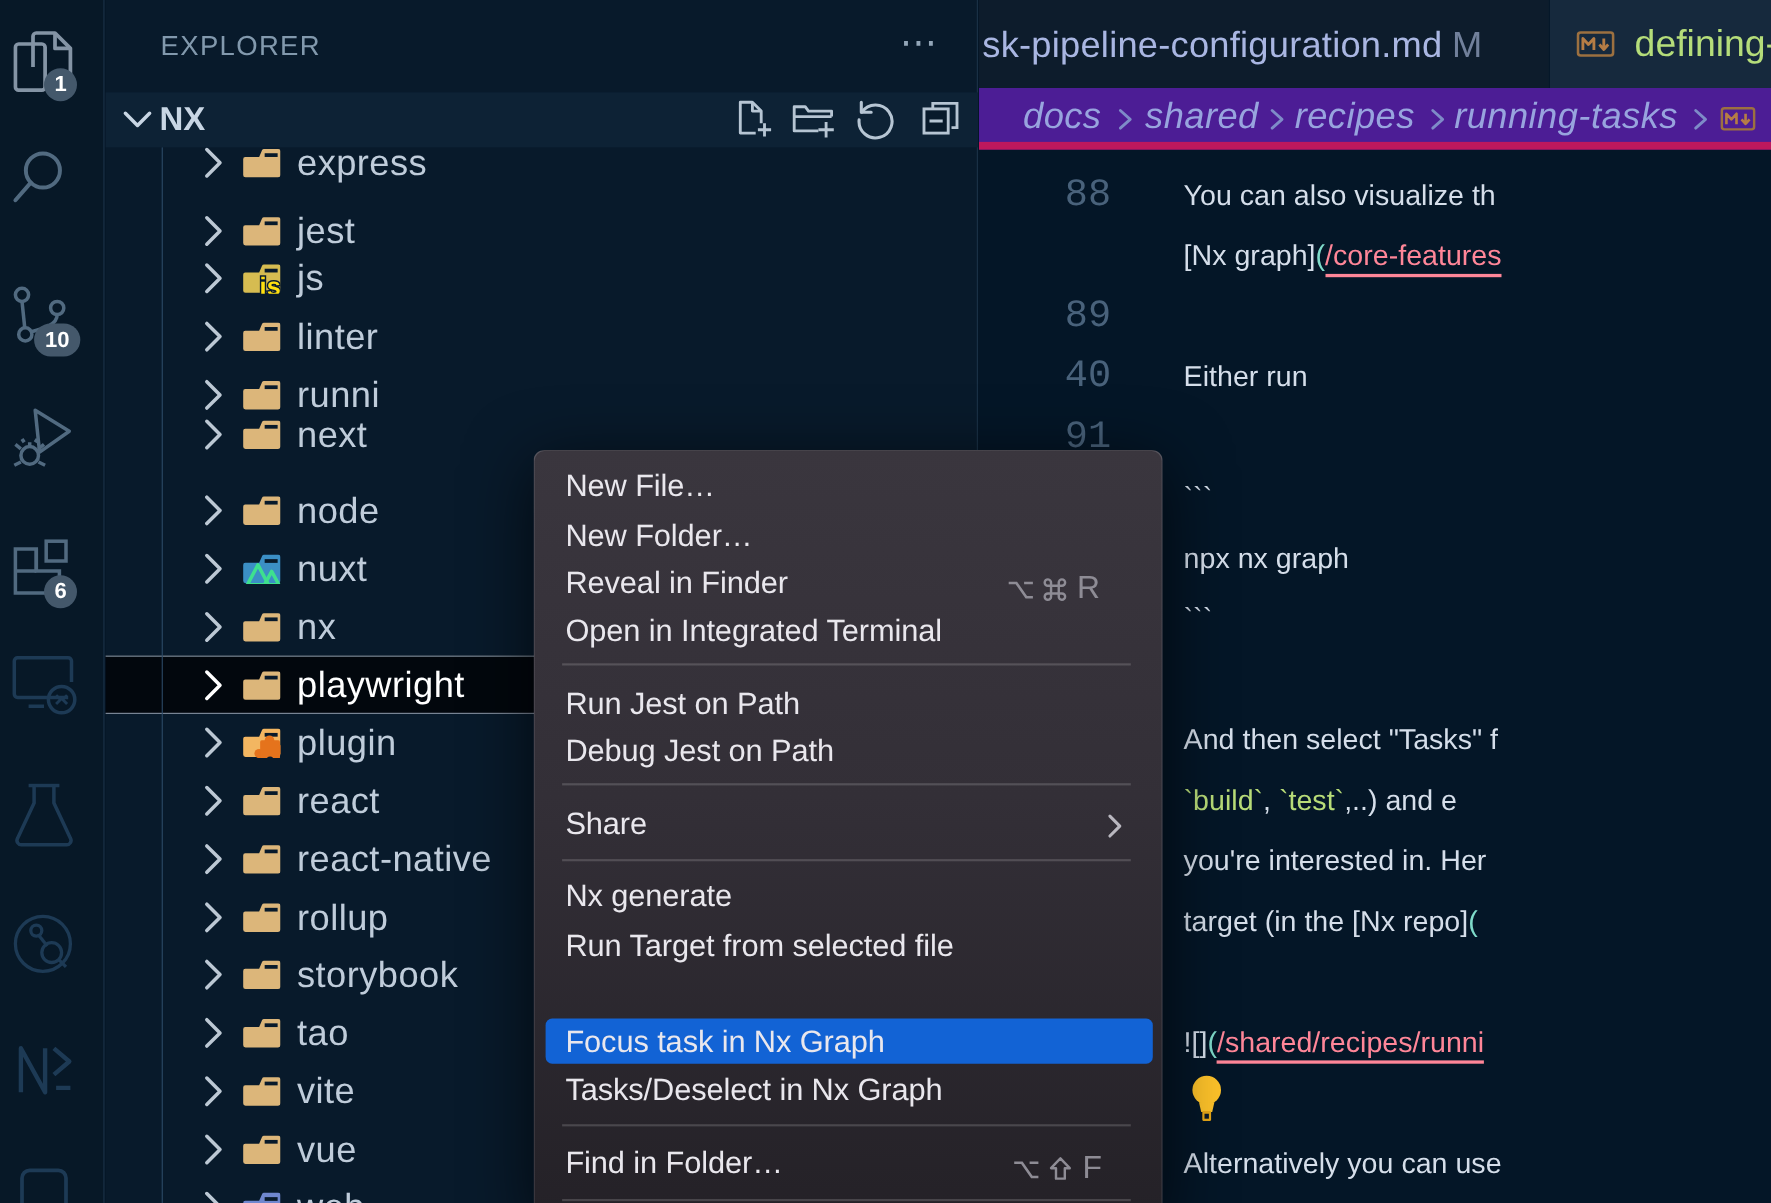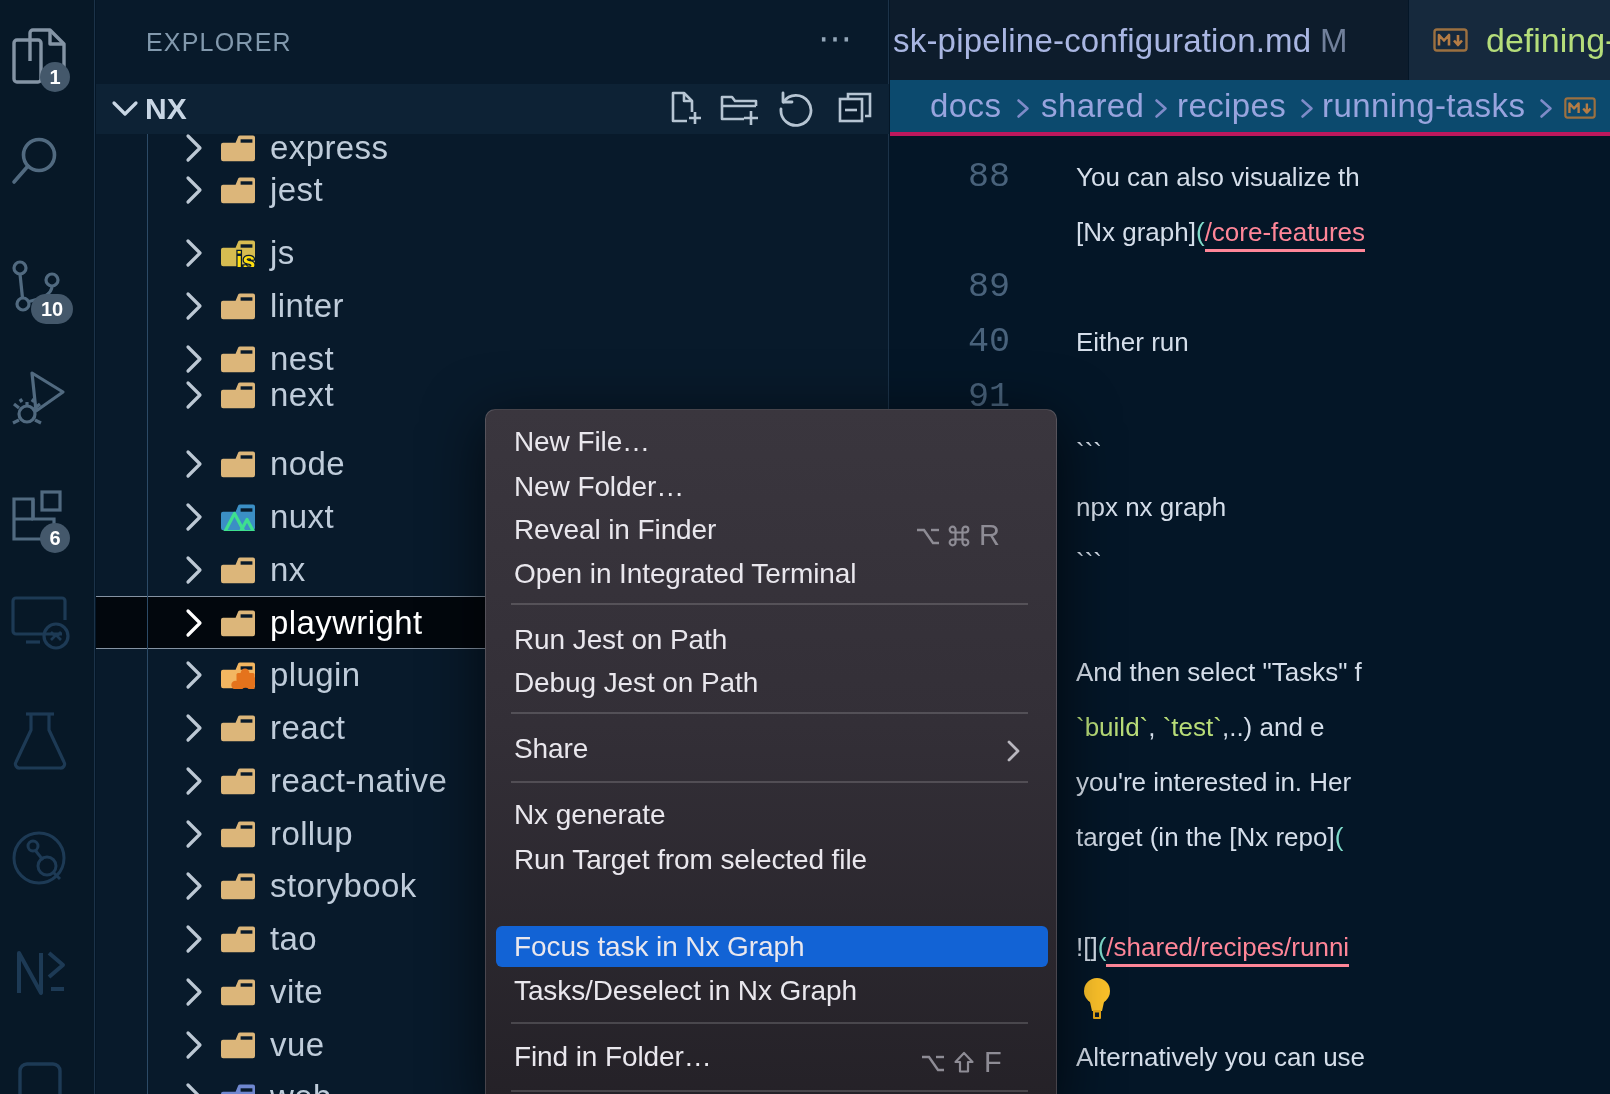--- a/index.html
+++ b/index.html
@@ -22,21 +22,21 @@
   .ficon { position:absolute; left:125px; top:50%; transform:translateY(-50%); }
   #guide { left:51px; top:134px; width:1px; height:960px; background:#2c4a66; z-index:2; }
   #selrow { left:0; top:596px; width:793px; height:53px; background:#02070d; border-top:1px solid #8593a3; border-bottom:1px solid #8593a3; }
   
   #editor { left:890px; top:0; width:720px; height:1094px; background:#041627; }
   #tabbar { left:0; top:0; width:720px; height:80px; background:#0d1c2c; }
   #tab2 { left:518px; top:0; width:202px; height:80px; background:#16293d; border-left:1px solid #041627; }
   #tab1text { left:3px; top:22px; font-size:33px; letter-spacing:0.2px; color:#a9b6e2; white-space:pre; }
   #tab1m { left:430px; top:22px; font-size:33px; color:#71809b; }
   #tab2text { left:596px; top:21px; font-size:34px; color:#b5dd7a; white-space:pre; }
-  #crumbs { left:0; top:80px; width:720px; height:56px; background:#0c4a6e; border-bottom:4px solid #be185d; }
+  #crumbs { left:0; top:80px; width:720px; height:56px; background:#4c1d95; border-bottom:7px solid #be185d;font-style:italic; }
   .crumb { position:absolute; top:50%; transform:translateY(-50%); font-size:33px; letter-spacing:0.4px; color:#98a4de; white-space:pre; }
   
   .cl { position:absolute; left:186px; font-family:Liberation Sans, sans-serif; font-size:26px; line-height:55px; height:55px; color:#d5deea; white-space:pre; }
   .ln { position:absolute; font-family:"Liberation Mono", monospace; font-size:35.1px; line-height:55px; height:55px; color:#49627b; white-space:pre; }
   .pink { color:#ff8698; }
   .teal { color:#7fdbca; }
   .green { color:#b8dc78; }
   .ul { border-bottom:3px solid #ff8698; padding-bottom:2px; }
   
   #menu { left:485px; top:409px; width:572px; height:700px; border-radius:10px 10px 0 0;
@@ -232,21 +232,21 @@
   <div class="treerow" style="top:121px">
         <svg class="chev" width="20" height="32" viewBox="0 0 20 32">
           <path d="M4 4 L16 16 L4 28" fill="none" stroke="#bcc8d4" stroke-width="3.2" stroke-linecap="round" stroke-linejoin="round"></path>
         </svg>
         <svg class="ficon" width="34" height="28" viewBox="0 0 34 28">
           <path d="M0 25 V10.7 Q0 8.7 2 8.7 H14.6 L17.2 2.6 Q17.7 1.4 19 1.4 H32 Q34 1.4 34 3.4 V25 Q34 27.2 31.8 27.2 H2.2 Q0 27.2 0 25 Z" fill="#dcb67a"></path>
           <rect x="19.6" y="5.3" width="11.8" height="3.4" fill="#081a2b"></rect>
         </svg>
         <div class="rowlabel">express</div>
       </div>
-  <div class="treerow" style="top:163px">
+  <div class="treerow" style="top:183px">
         <svg class="chev" width="20" height="32" viewBox="0 0 20 32">
           <path d="M4 4 L16 16 L4 28" fill="none" stroke="#bcc8d4" stroke-width="3.2" stroke-linecap="round" stroke-linejoin="round"></path>
         </svg>
         <svg class="ficon" width="34" height="28" viewBox="0 0 34 28">
           <path d="M0 25 V10.7 Q0 8.7 2 8.7 H14.6 L17.2 2.6 Q17.7 1.4 19 1.4 H32 Q34 1.4 34 3.4 V25 Q34 27.2 31.8 27.2 H2.2 Q0 27.2 0 25 Z" fill="#dcb67a"></path>
           <rect x="19.6" y="5.3" width="11.8" height="3.4" fill="#081a2b"></rect>
         </svg>
         <div class="rowlabel">jest</div>
       </div>
   <div class="treerow" style="top:226px">
@@ -271,21 +271,21 @@
         <div class="rowlabel">linter</div>
       </div>
   <div class="treerow" style="top:332px">
         <svg class="chev" width="20" height="32" viewBox="0 0 20 32">
           <path d="M4 4 L16 16 L4 28" fill="none" stroke="#bcc8d4" stroke-width="3.2" stroke-linecap="round" stroke-linejoin="round"></path>
         </svg>
         <svg class="ficon" width="34" height="28" viewBox="0 0 34 28">
           <path d="M0 25 V10.7 Q0 8.7 2 8.7 H14.6 L17.2 2.6 Q17.7 1.4 19 1.4 H32 Q34 1.4 34 3.4 V25 Q34 27.2 31.8 27.2 H2.2 Q0 27.2 0 25 Z" fill="#dcb67a"></path>
           <rect x="19.6" y="5.3" width="11.8" height="3.4" fill="#081a2b"></rect>
         </svg>
-        <div class="rowlabel">nest</div>
+        <div class="rowlabel">runni</div>
       </div>
   <div class="treerow" style="top:368px">
         <svg class="chev" width="20" height="32" viewBox="0 0 20 32">
           <path d="M4 4 L16 16 L4 28" fill="none" stroke="#bcc8d4" stroke-width="3.2" stroke-linecap="round" stroke-linejoin="round"></path>
         </svg>
         <svg class="ficon" width="34" height="28" viewBox="0 0 34 28">
           <path d="M0 25 V10.7 Q0 8.7 2 8.7 H14.6 L17.2 2.6 Q17.7 1.4 19 1.4 H32 Q34 1.4 34 3.4 V25 Q34 27.2 31.8 27.2 H2.2 Q0 27.2 0 25 Z" fill="#dcb67a"></path>
           <rect x="19.6" y="5.3" width="11.8" height="3.4" fill="#081a2b"></rect>
         </svg>
         <div class="rowlabel">next</div>

